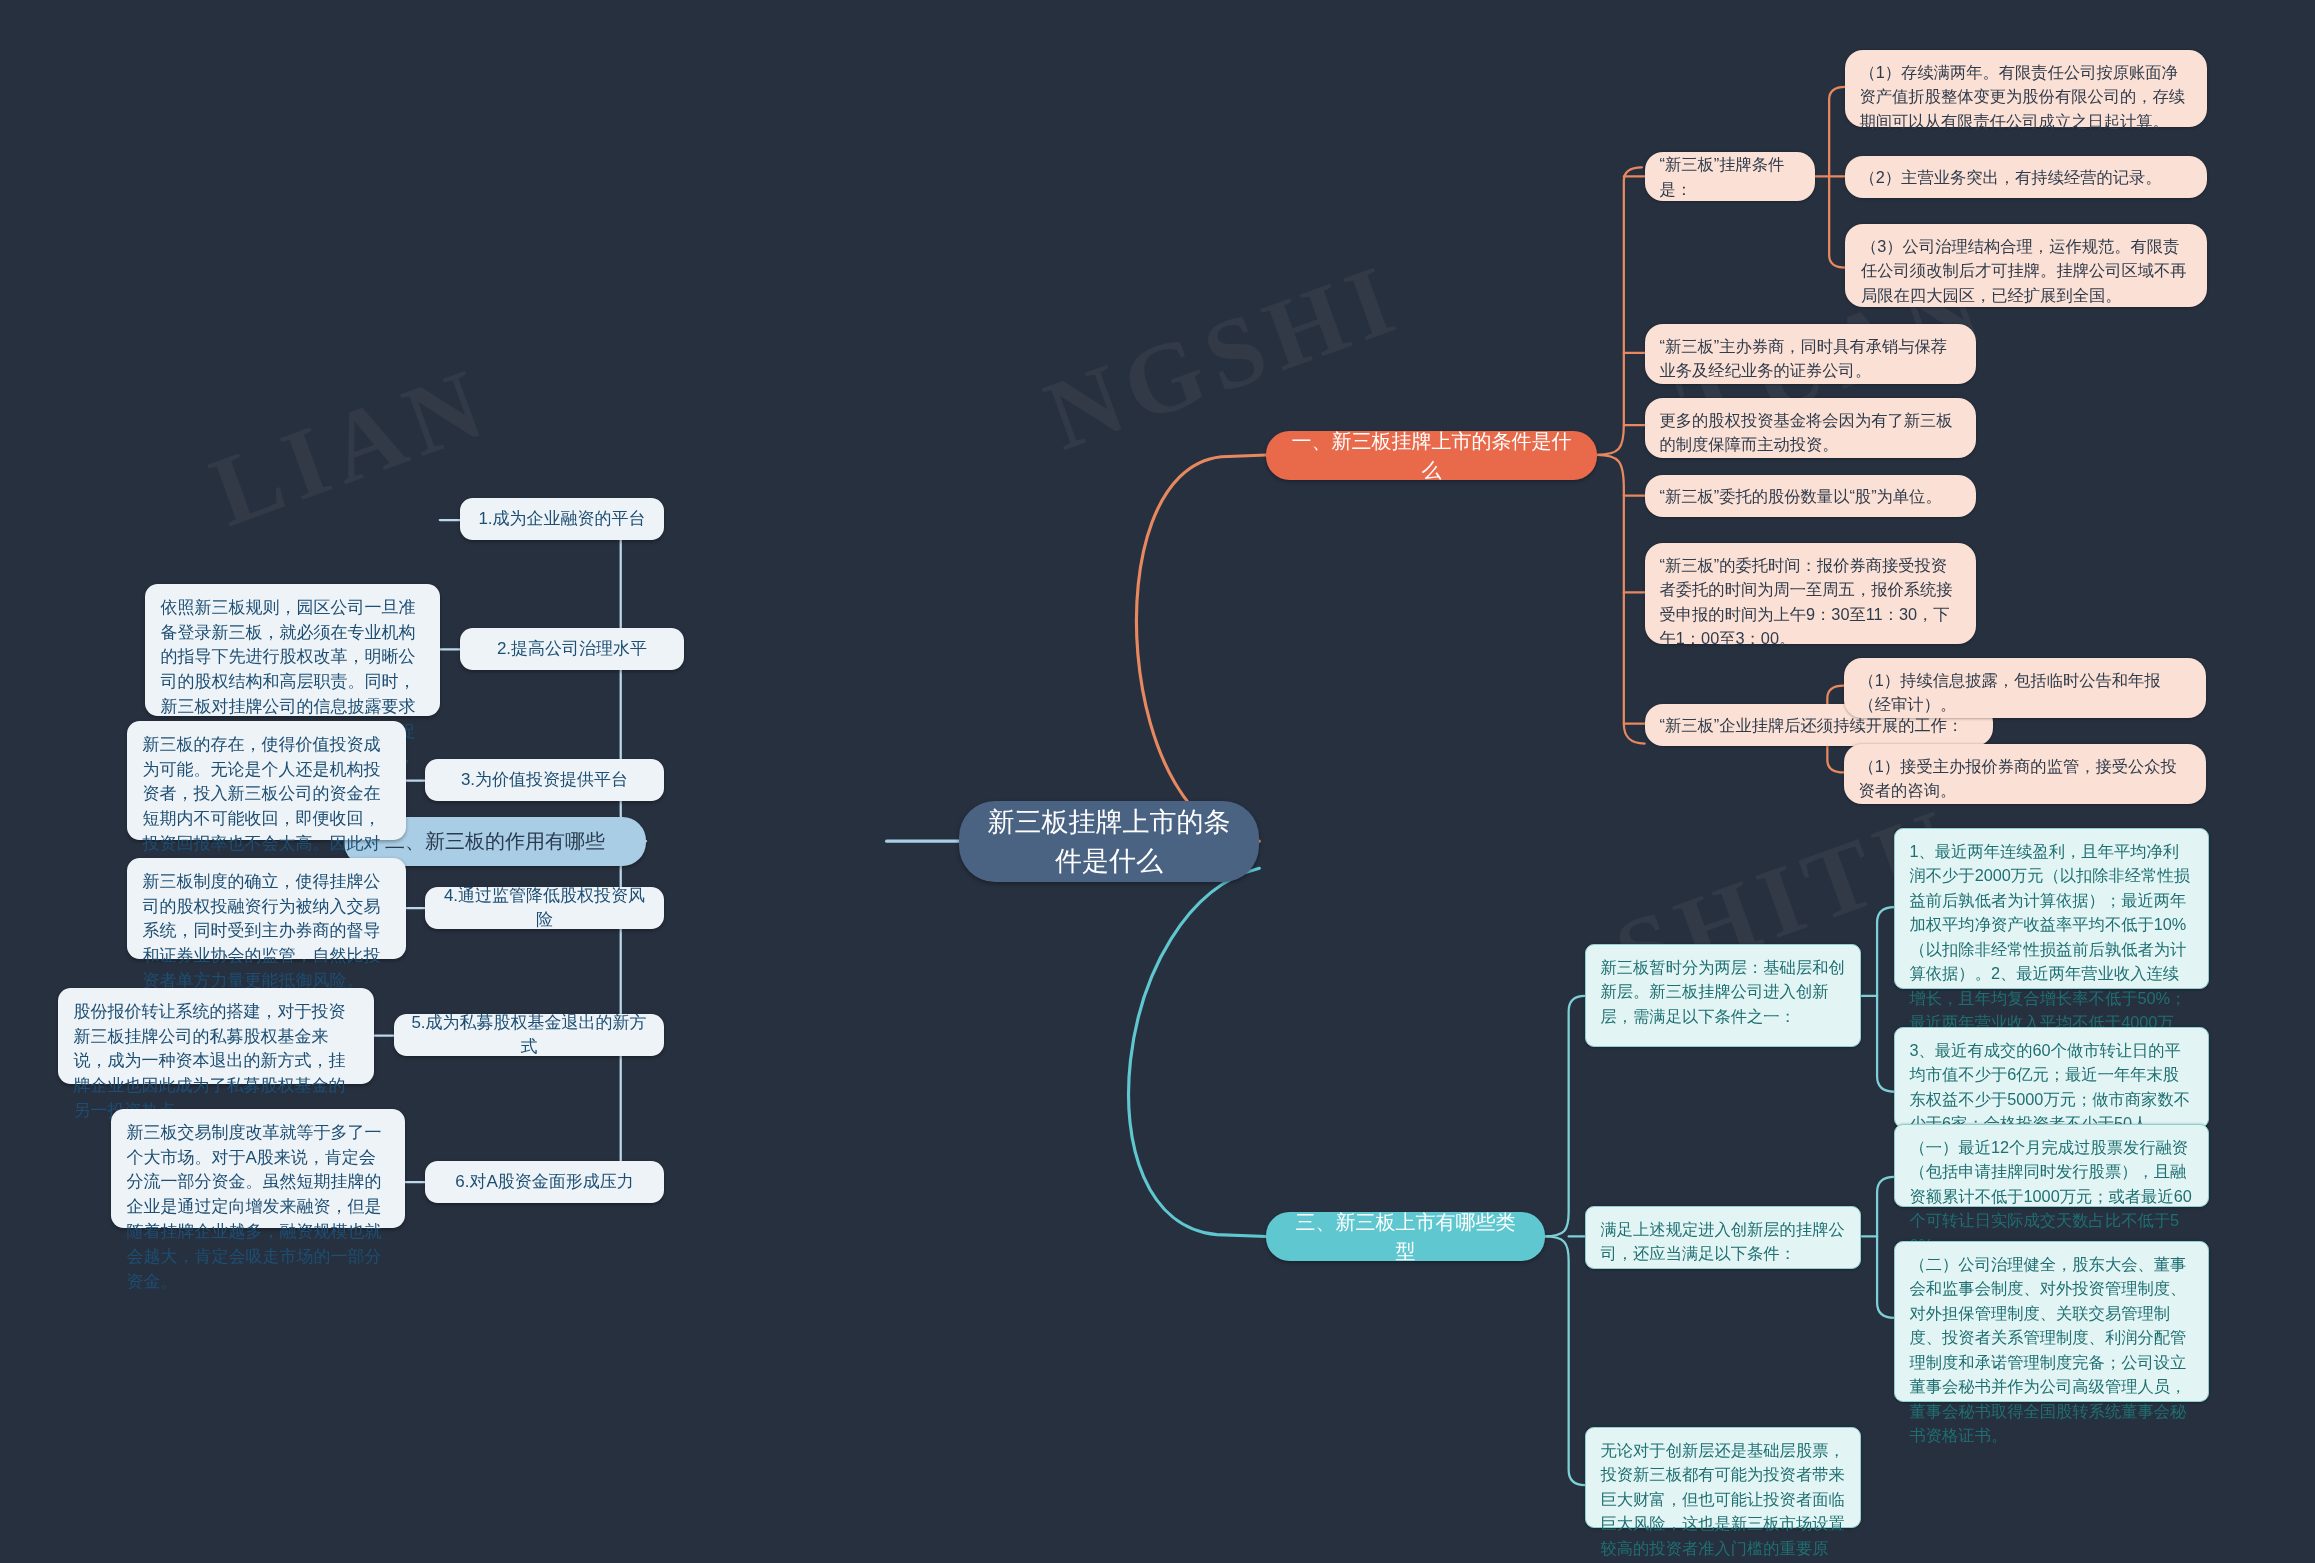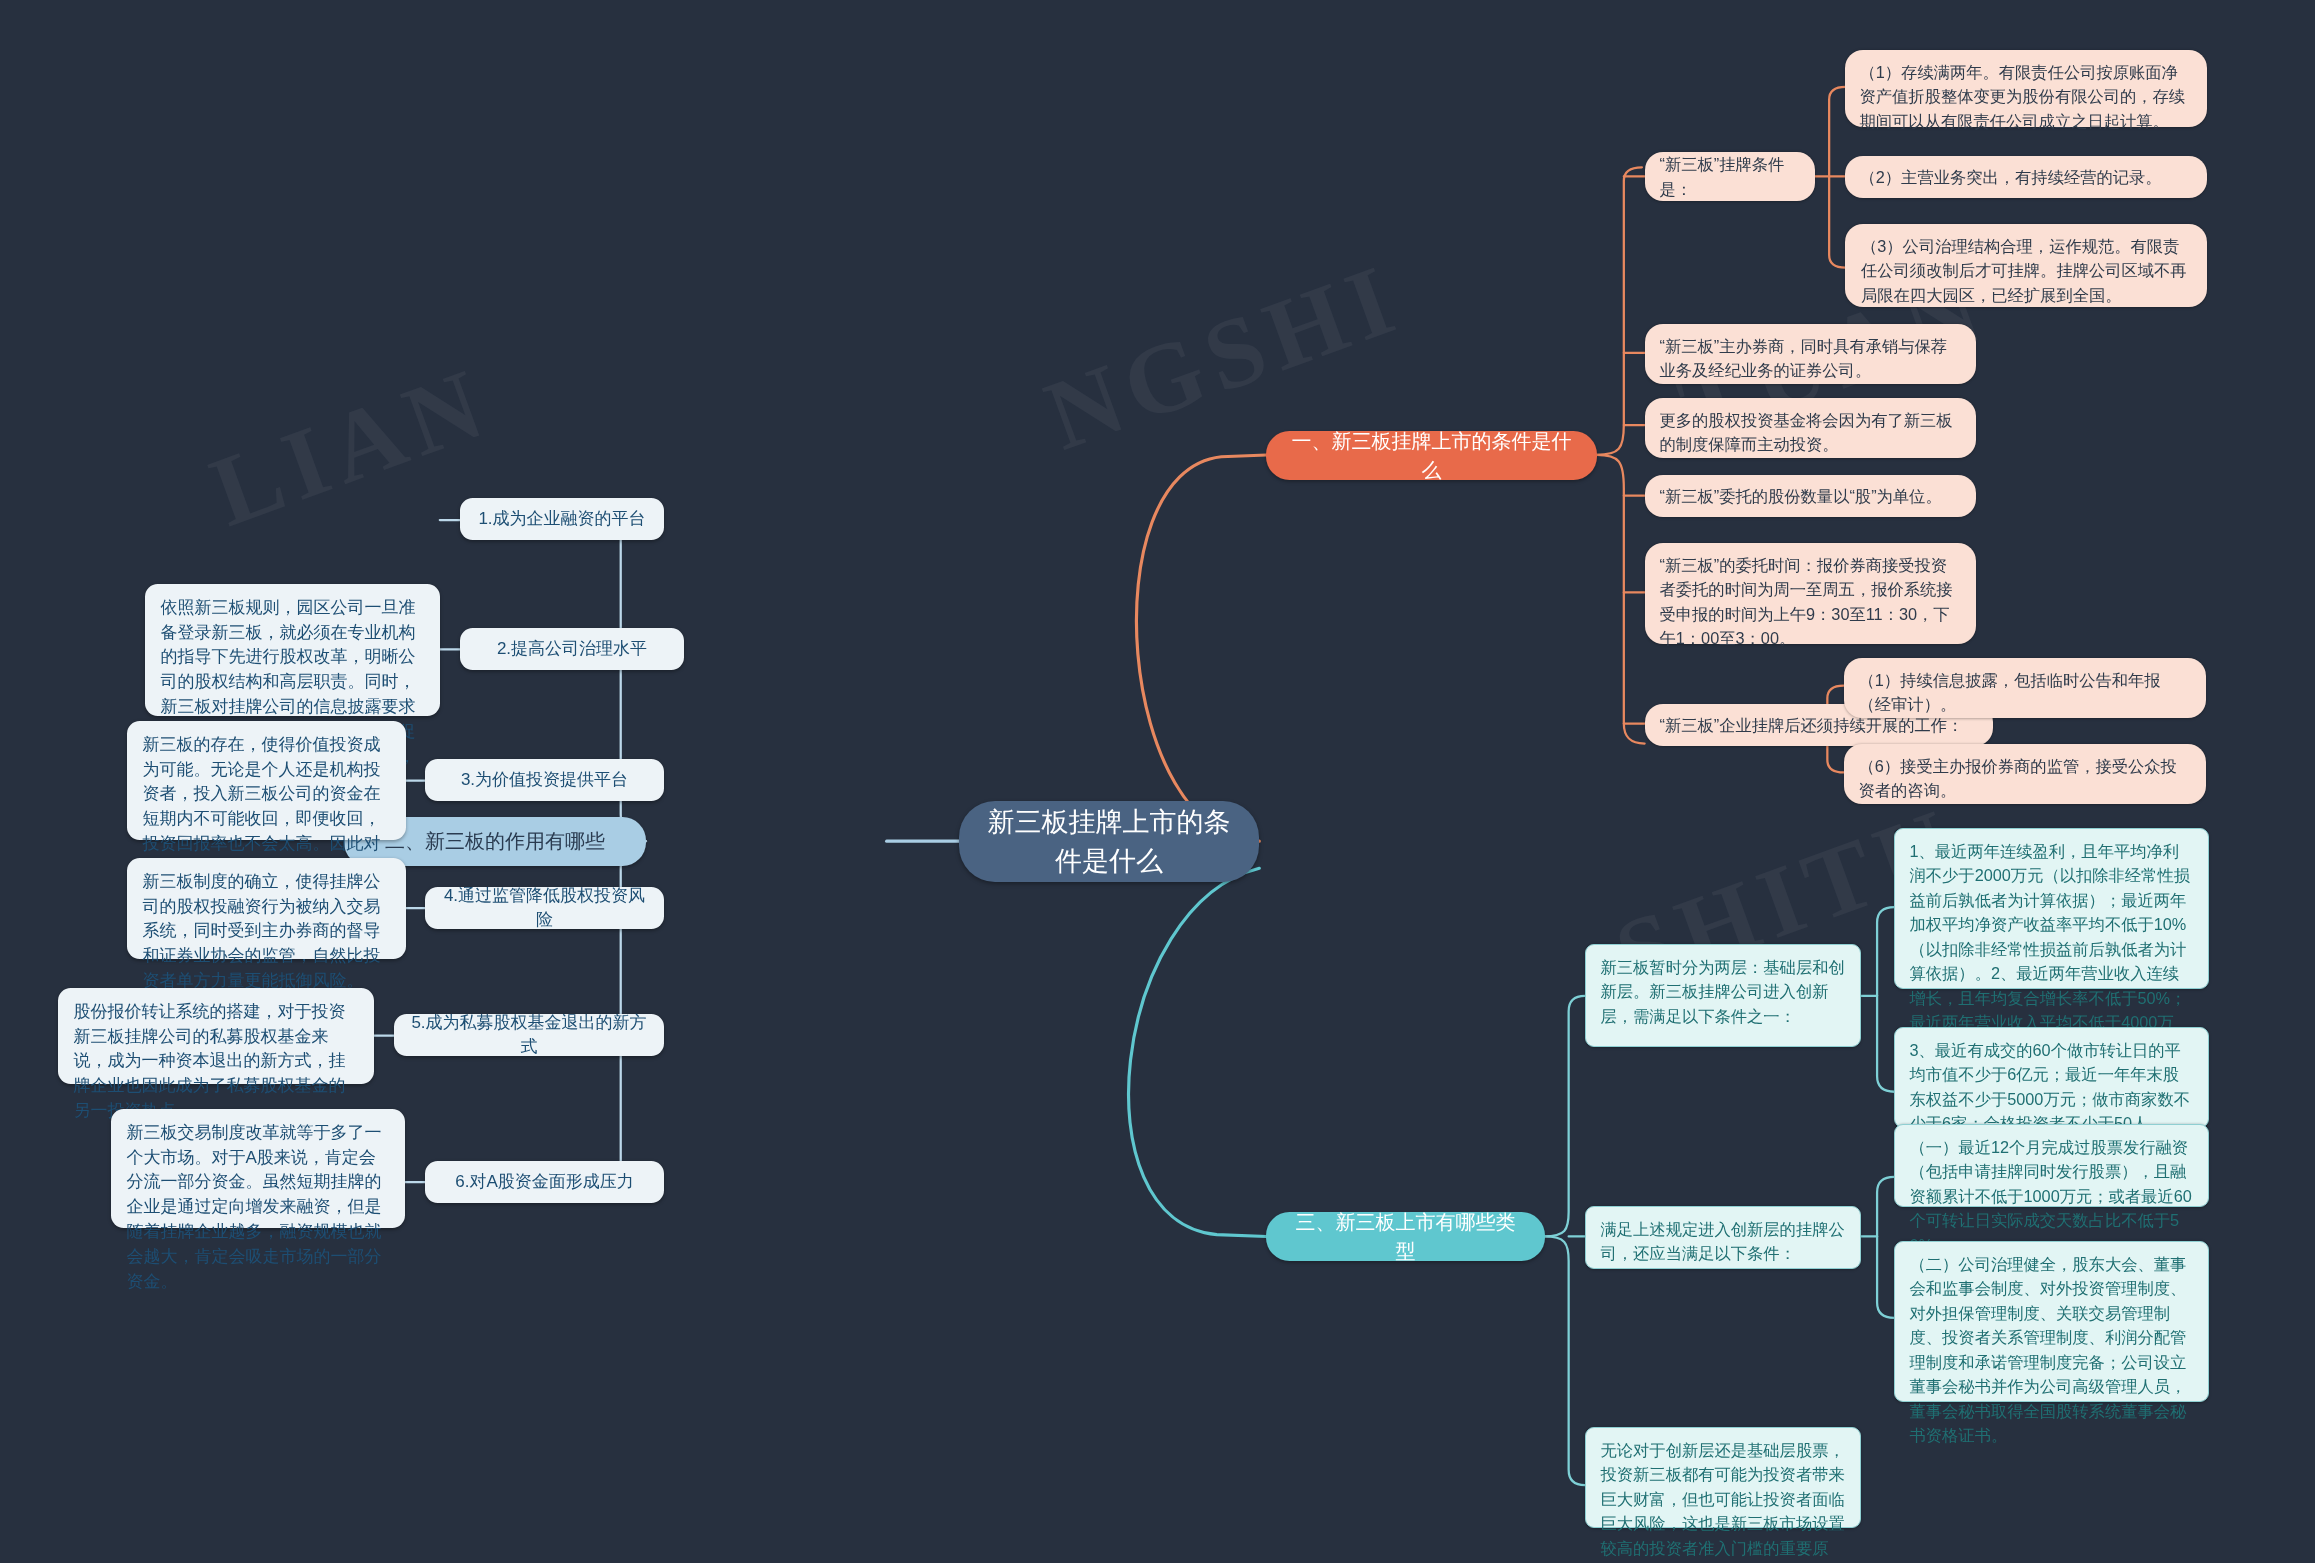--- a/index.html
+++ b/index.html
@@ -240,21 +240,21 @@
   <div class="node leaf-peach" style="left:1645px;top:398px;width:331px;height:60px;">更多的股权投资基金将会因为有了新三板的制度保障而主动投资。</div>
 
   <div class="node leaf-peach center" style="left:1645px;top:475px;width:331px;height:42px;">“新三板”委托的股份数量以“股”为单位。</div>
 
   <div class="node leaf-peach" style="left:1645px;top:543px;width:331px;height:101px;">“新三板”的委托时间：报价券商接受投资者委托的时间为周一至周五，报价系统接受申报的时间为上午9：30至11：30，下午1：00至3：00。</div>
 
   <div class="node leaf-peach center" style="left:1645px;top:704px;width:348px;height:42px;">“新三板”企业挂牌后还须持续开展的工作：</div>
 
   <div class="node leaf-peach" style="left:1844px;top:658px;width:362px;height:60px;">（1）持续信息披露，包括临时公告和年报（经审计）。</div>
 
-  <div class="node leaf-peach" style="left:1844px;top:744px;width:362px;height:60px;">（6）接受主办报价券商的监管，接受公众投资者的咨询。</div>
+  <div class="node leaf-peach" style="left:1844px;top:744px;width:362px;height:60px;">（1）接受主办报价券商的监管，接受公众投资者的咨询。</div>
 
   <div class="node leaf-white" style="left:460px;top:498px;width:204px;height:42px;">1.成为企业融资的平台</div>
 
   <div class="node leaf-white" style="left:460px;top:628px;width:224px;height:42px;">2.提高公司治理水平</div>
   <div class="node leaf-white multiline" style="left:145px;top:584px;width:295px;height:132px;">依照新三板规则，园区公司一旦准备登录新三板，就必须在专业机构的指导下先进行股权改革，明晰公司的股权结构和高层职责。同时，新三板对挂牌公司的信息披露要求比照上市公司进行设置，很好的促进了企业的规范管理和健康发展，增强了企业的发展后劲。</div>
 
   <div class="node leaf-white" style="left:425px;top:759px;width:239px;height:42px;">3.为价值投资提供平台</div>
   <div class="node leaf-white multiline" style="left:127px;top:721px;width:279px;height:119px;">新三板的存在，使得价值投资成为可能。无论是个人还是机构投资者，投入新三板公司的资金在短期内不可能收回，即便收回，投资回报率也不会太高。因此对新三板公司的投资更适合以价值投资的方式。</div>
 
   <div class="node leaf-white" style="left:425px;top:887px;width:239px;height:42px;">4.通过监管降低股权投资风险</div>

